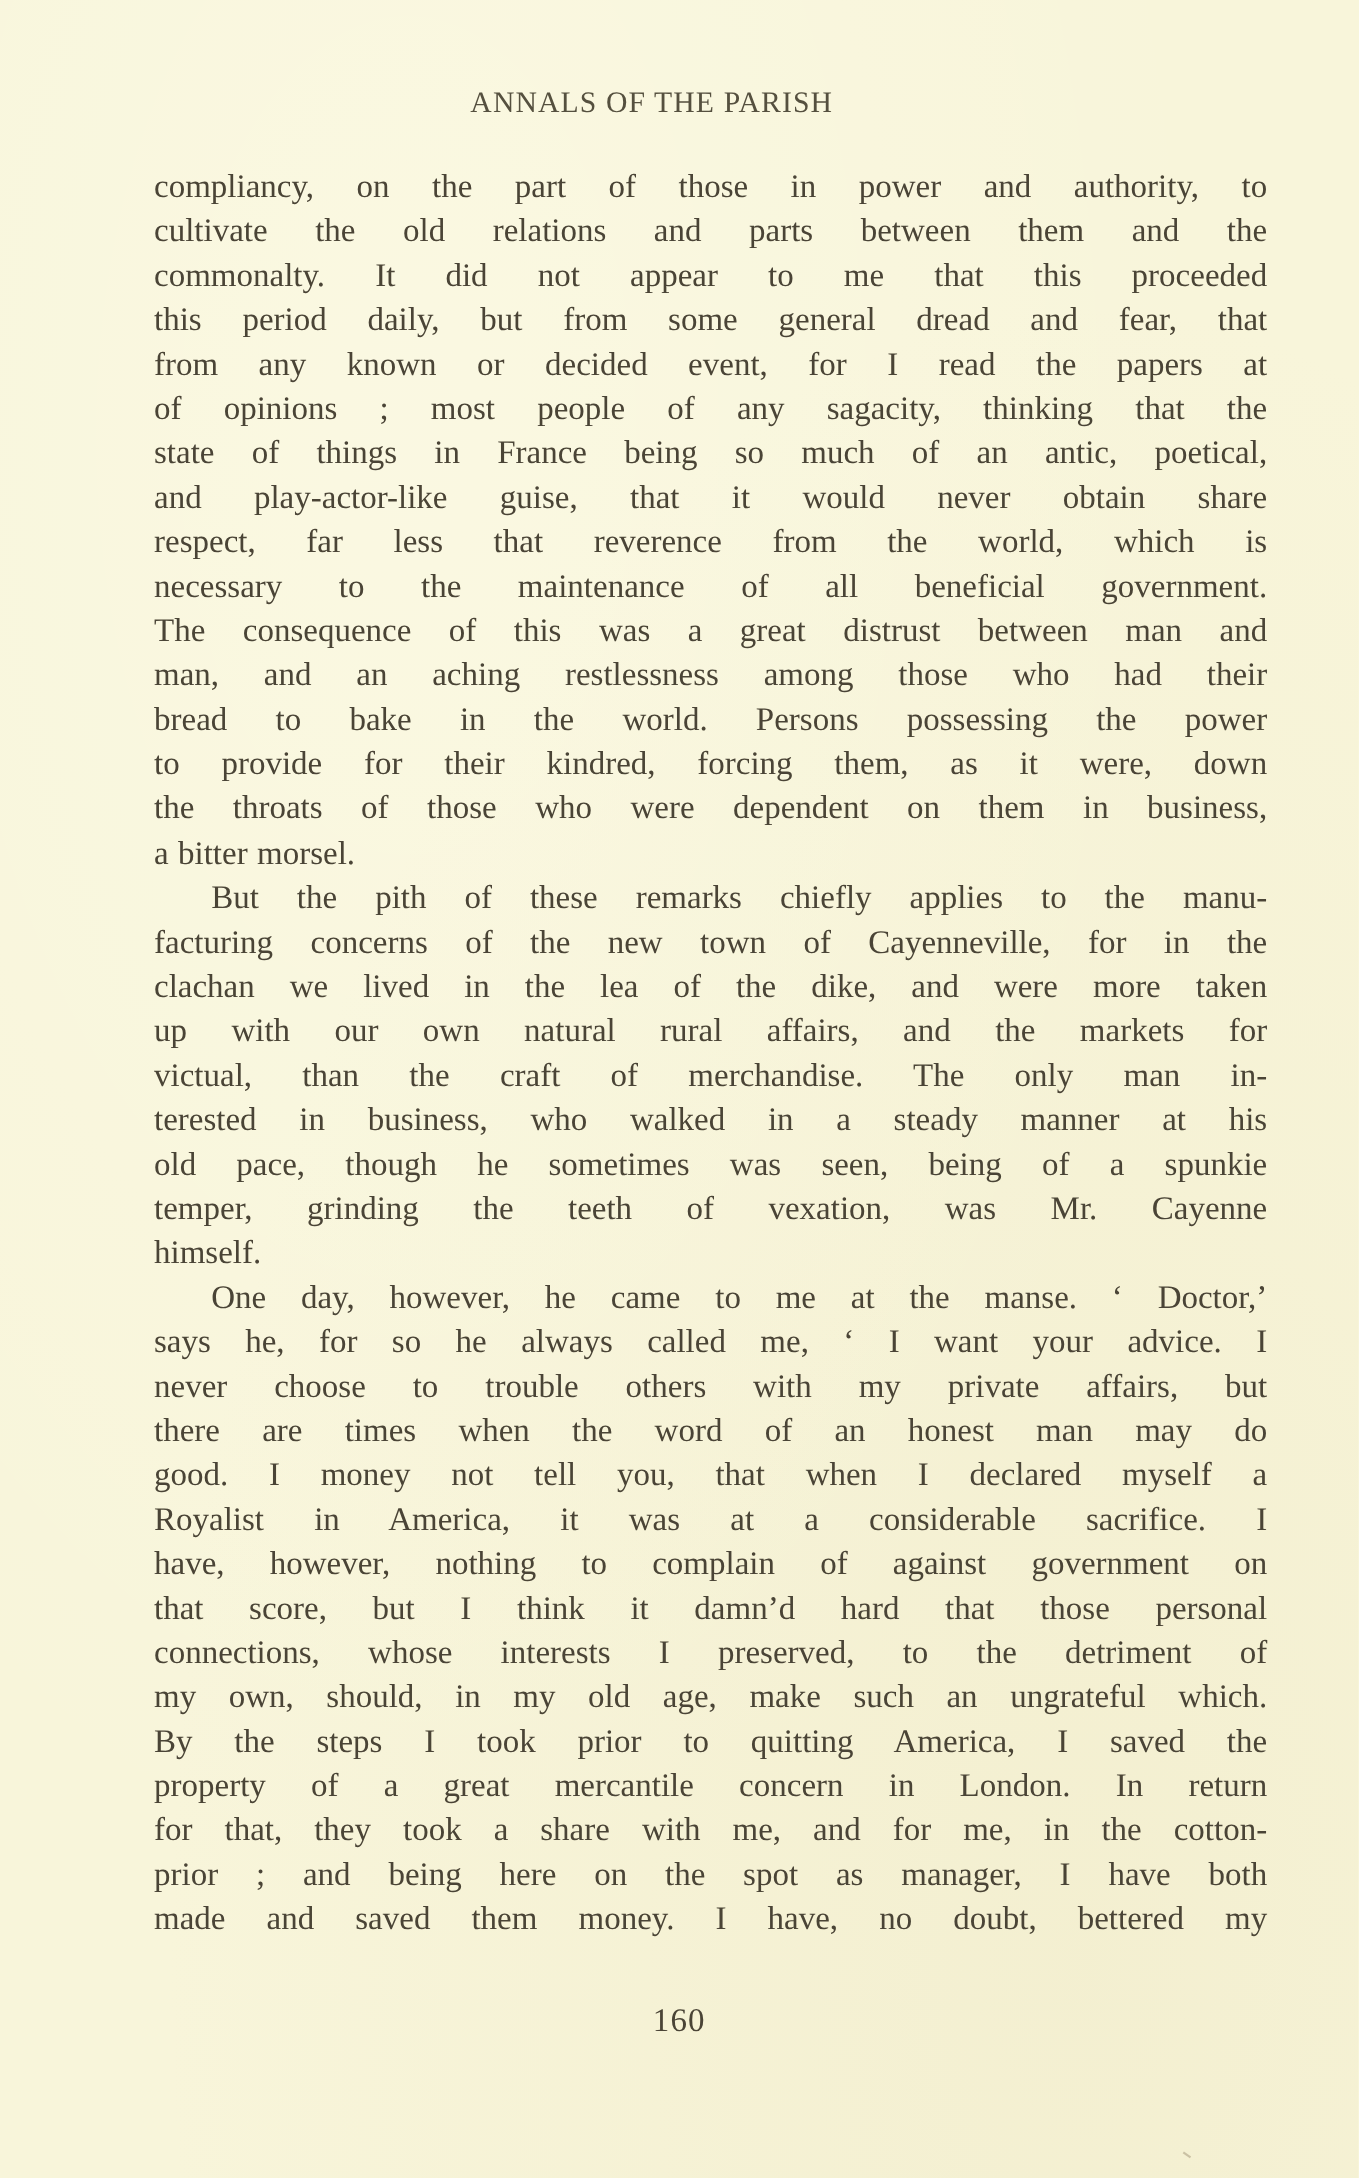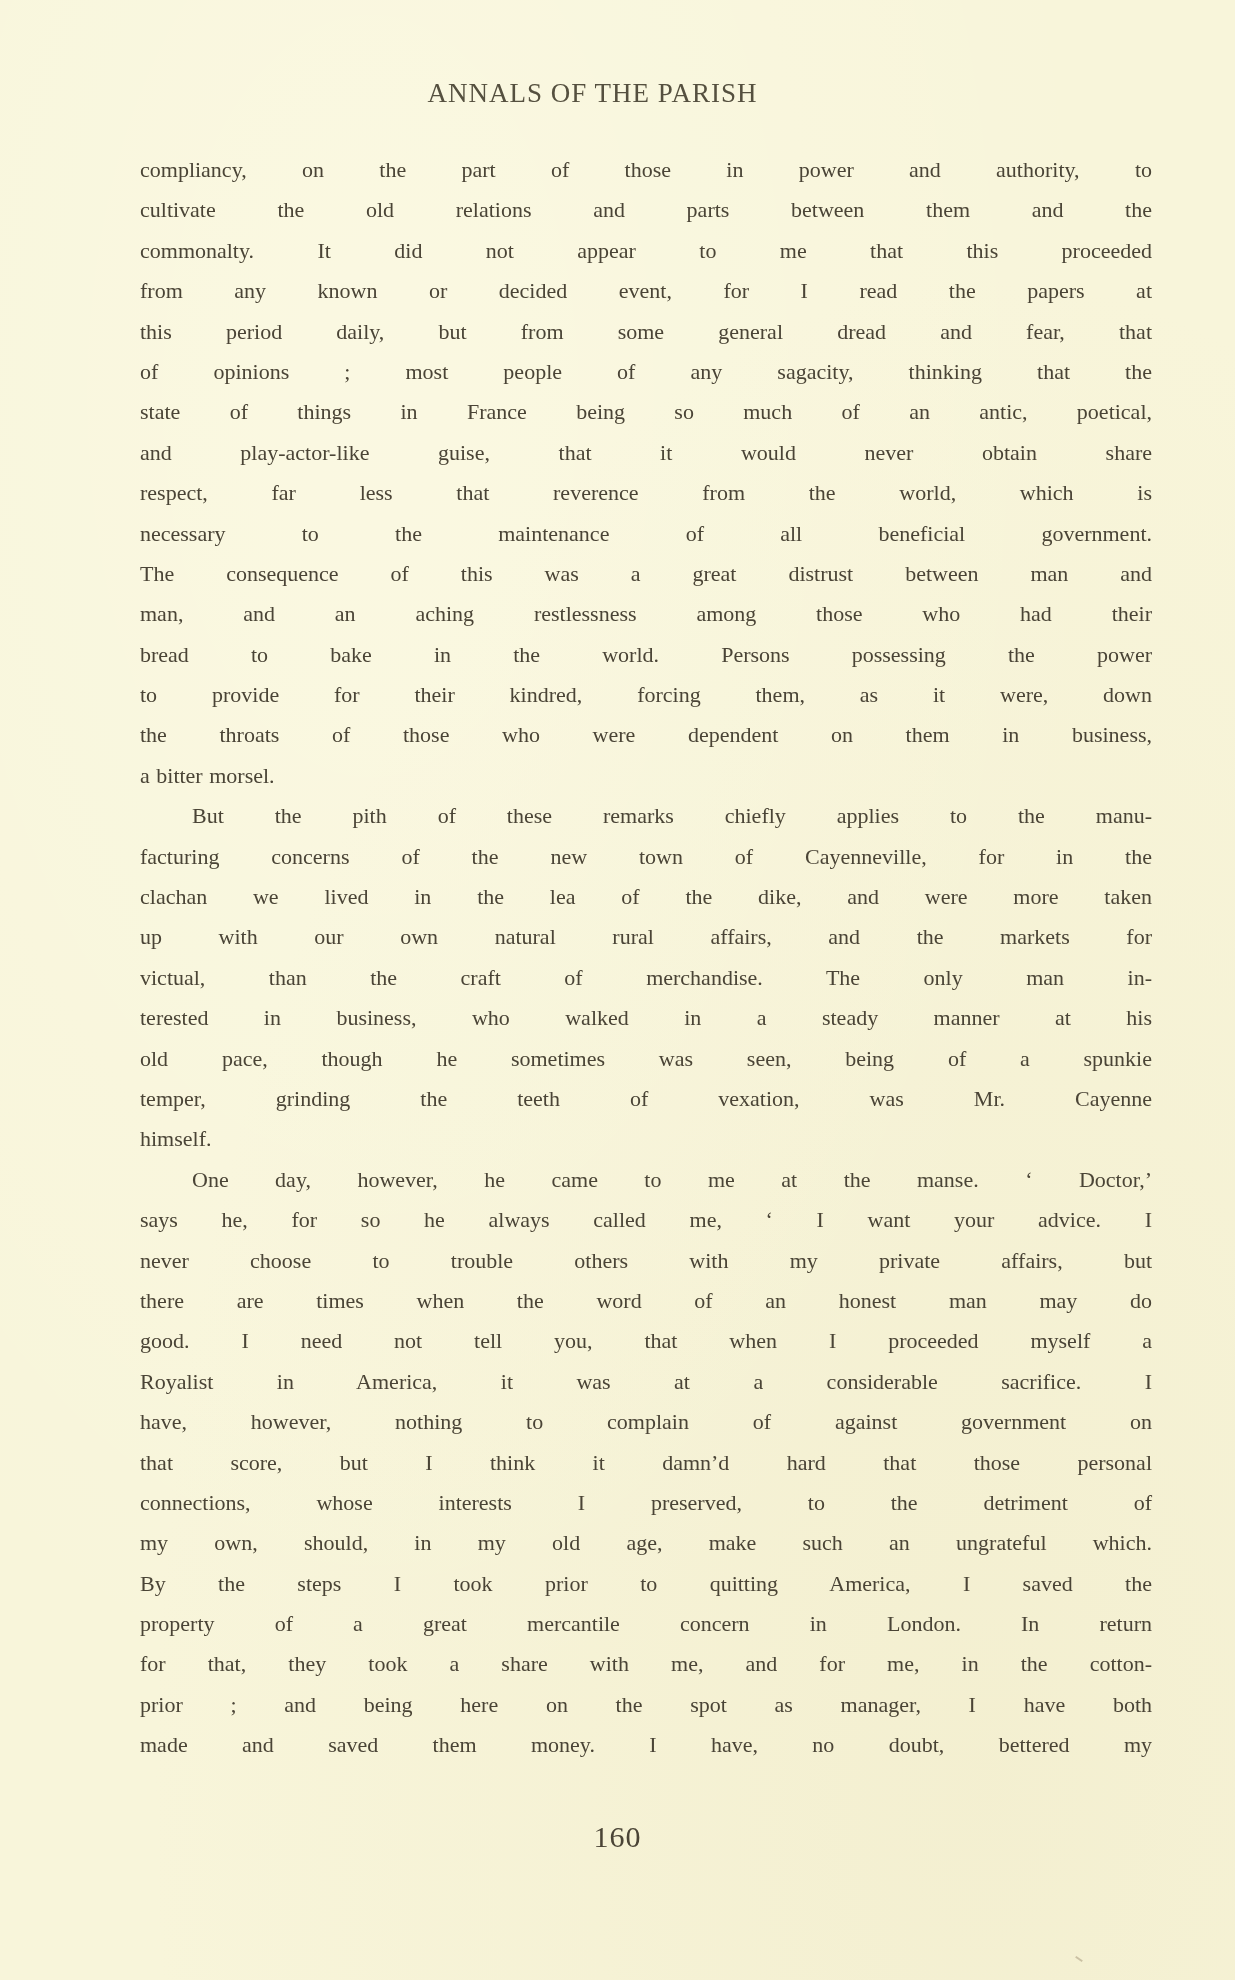--- a/index.html
+++ b/index.html
@@ -37,21 +37,21 @@
     }
     .body-text {
       position: absolute;
       top: 150px;
       left: 140px;
       width: 1012px;
     }
     .line {
       height: 40.4px;
       line-height: 40.4px;
-      font-size: 22px;
+      font-size: 30px;
       white-space: nowrap;
       text-align: justify;
       text-align-last: justify;
       word-spacing: 1px;
     }
     .line.last {
       text-align: right;
       text-align-last: left;
     }
     .line.indent {
@@ -83,22 +83,22 @@
 
 <div class="page">
   <div class="running-head">ANNALS OF THE PARISH</div>
 
   <div class="body-text">
 
     <div>
       <div class="line">compliancy, on the part of those in power and authority, to</div>
       <div class="line">cultivate the old relations and parts between them and the</div>
       <div class="line">commonalty.  It did not appear to me that this proceeded</div>
+      <div class="line">this period daily, but from some general dread and fear, that</div>
       <div class="line">from any known or decided event, for I read the papers at</div>
-      <div class="line">this period daily, but from some general dread and fear, that</div>
       <div class="line">of opinions ; most people of any sagacity, thinking that the</div>
       <div class="line">state of things in France being so much of an antic, poetical,</div>
       <div class="line">and play-actor-like guise, that it would never obtain share</div>
       <div class="line">respect, far less that reverence from the world, which is</div>
       <div class="line">necessary to the maintenance of all beneficial government.</div>
       <div class="line">The consequence of this was a great distrust between man and</div>
       <div class="line">man, and an aching restlessness among those who had their</div>
       <div class="line">bread to bake in the world.  Persons possessing the power</div>
       <div class="line">to provide for their kindred, forcing them, as it were, down</div>
       <div class="line">the throats of those who were dependent on them in business,</div>
@@ -115,21 +115,21 @@
       <div class="line">old pace, though he sometimes was seen, being of a spunkie</div>
       <div class="line">temper, grinding the teeth of vexation, was Mr. Cayenne</div>
       <div class="line last">himself.</div>
     </div>
 
     <div>
       <div class="line indent">One day, however, he came to me at the manse.  ‘ Doctor,’</div>
       <div class="line">says he, for so he always called me, ‘ I want your advice.  I</div>
       <div class="line">never choose to trouble others with my private affairs, but</div>
       <div class="line">there are times when the word of an honest man may do</div>
-      <div class="line">good.  I need not tell you, that when I proceeded myself a</div>
+      <div class="line">good.  I money not tell you, that when I declared myself a</div>
       <div class="line">Royalist in America, it was at a considerable sacrifice.  I</div>
       <div class="line">have, however, nothing to complain of against government on</div>
       <div class="line">that score, but I think it damn’d hard that those personal</div>
       <div class="line">connections, whose interests I preserved, to the detriment of</div>
       <div class="line">my own, should, in my old age, make such an ungrateful which.</div>
       <div class="line">By the steps I took prior to quitting America, I saved the</div>
       <div class="line">property of a great mercantile concern in London.  In return</div>
       <div class="line">for that, they took a share with me, and for me, in the cotton-</div>
       <div class="line">prior ; and being here on the spot as manager, I have both</div>
       <div class="line">made and saved them money.  I have, no doubt, bettered my</div>

